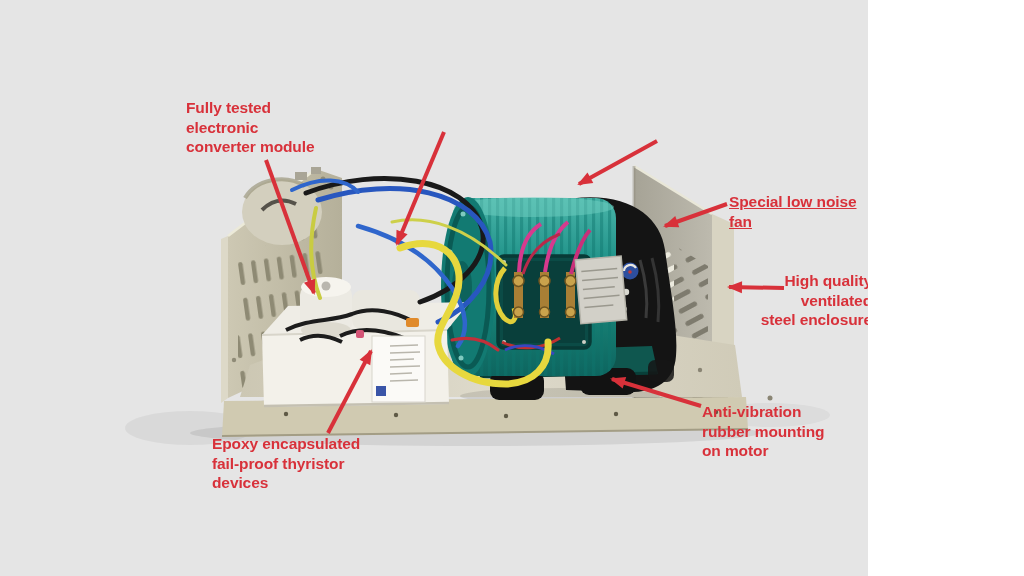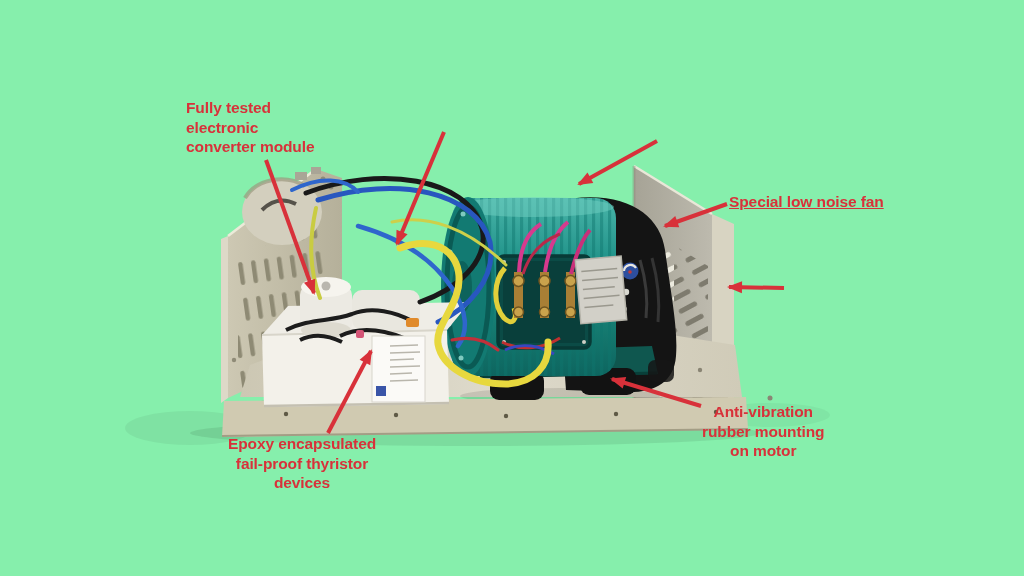--- a/index.html
+++ b/index.html
@@ -1,17 +1,17 @@
 <!DOCTYPE html>
 <html style="--red: #d8313a;"><head>
 <meta charset="utf-8">
 <style>
   html,body{margin:0;padding:0;background:#ffffff;}
   .canvas{
-    position:relative;width:1024px;height:576px;overflow:hidden;background:#86efac;
+    position:relative;width:868px;height:576px;overflow:hidden;background:#e5e5e5;
     font-family:"Liberation Sans", sans-serif;
   }
   .photo-svg, .arrow-svg{position:absolute;left:0;top:0;width:1024px;height:576px;}
   .arrow-svg{pointer-events:none;}
   .label{
     position:absolute;
     color:var(--red,#d8313a);
     font-weight:700;
     font-size:15.5px;
     line-height:19.5px;
@@ -237,19 +237,22 @@
         <line x1="784" y1="288" x2="729" y2="287" class="arrow-line" marker-end="url(#ah)"></line>
         <line x1="701" y1="406" x2="612" y2="379" class="arrow-line" marker-end="url(#ah)"></line>
         <line x1="328" y1="433" x2="371" y2="351" class="arrow-line" marker-end="url(#ah)"></line>
       </g>
   </svg>
 
   <div class="label" style="left:186px;top:98px;">Fully tested
 electronic
 converter module</div>
   <div class="label" style="left:729px;top:192px;text-decoration:underline;">Special low noise fan</div>
-  <div class="label" style="left:702px;top:402px;text-align:center;">Anti-vibration
+  <div class="label" style="left:757px;top:271px;width:115px;text-align:right;">High quality
+ventilated
+steel enclosure</div>
+  <div class="label" style="left:702px;top:402px;">Anti-vibration
 rubber mounting
 on motor</div>
-  <div class="label" style="left:206px;top:434px;width:192px;text-align:center;">Epoxy encapsulated
+  <div class="label" style="left:212px;top:434px;width:192px;">Epoxy encapsulated
 fail-proof thyristor devices</div>
 
 </div>
 
 </body></html>

